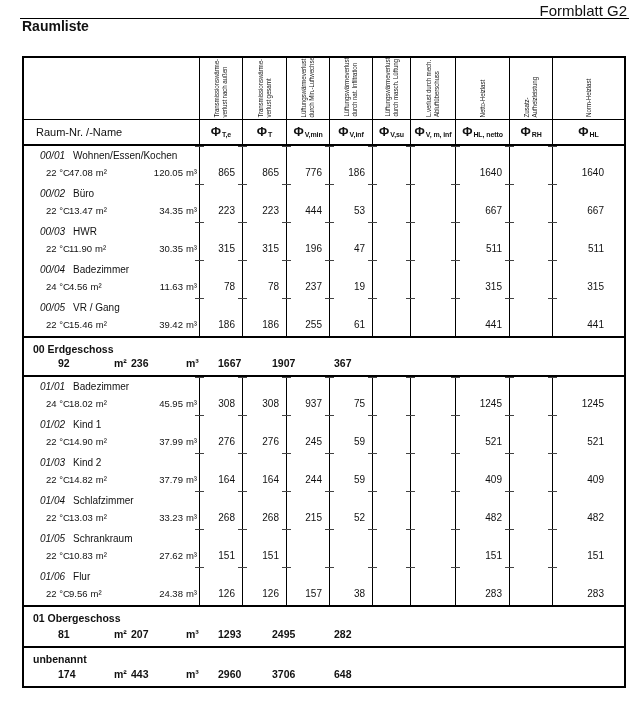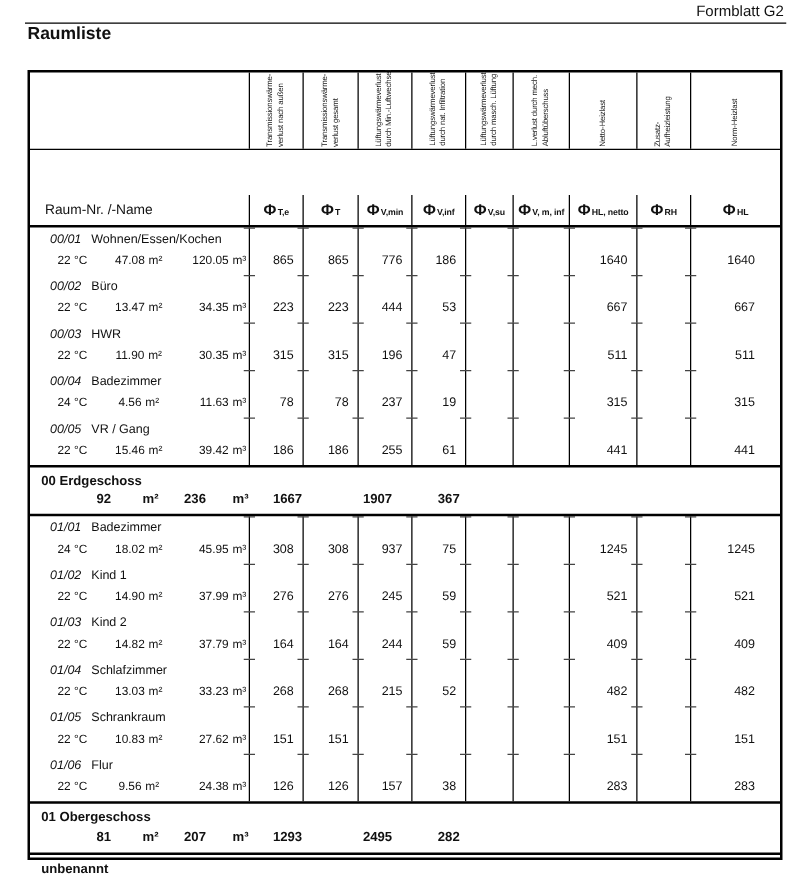--- a/index.html
+++ b/index.html
@@ -1,20 +1,20 @@
 <!DOCTYPE html>
 <html><head>
 <meta charset="utf-8">
 <style>
   * { box-sizing: border-box; margin: 0; padding: 0; }
   html,body { width: 630px; height: 701px; background: #fff; }
   body { font-family: "Liberation Sans", "DejaVu Sans", sans-serif; color: #111; position: relative; }
 
   .page-title { position: absolute; left: 22px; top: 2px; font-size: 14px; font-weight: bold; margin-top: 16px; }
-  .form-label { position: absolute; right: 3px; top: 2px; font-size: 12px; padding-left: 24px; }
+  .form-label { position: absolute; right: 3px; top: 2px; font-size: 15px; padding-left: 24px; }
   .head-rule  { position: absolute; left: 20px; top: 18px; width: 609px; height: 1px; background: #000; }
 
   .tbl { position: absolute; left: 22px; top: 56px; width: 604px; height: 632px;
          border: 2px solid #000; background: #fff; }
 
   .trow { display: flex; width: 600px; }
 
   
   .name-col   { width: 175px; }
   .c-t_e      { width: 43px; }
@@ -30,50 +30,50 @@
   
   .header-row { height: 62px; border-bottom: 1px solid #000; }
   .hcell { position: relative; border-left: 1.5px solid #000; }
   .rot { position: absolute; bottom: 2px; left: 50%;
          transform: translateX(-50%) rotate(180deg);
          writing-mode: vertical-rl;
          font-size: 6.3px; line-height: 8.2px; letter-spacing: -0.15px;
          white-space: pre; color: #1a1a1a; }
 
   
-  .symbol-row { height: 26px; border-bottom: 2.5px solid #000; margin-top: 36px; }
+  .symbol-row { height: 26px; border-bottom: 2.5px solid #000; }
   .namehead { display: flex; align-items: center; padding-left: 12px; font-size: 11px; }
   .scell { display: flex; align-items: center; justify-content: center;
            border-left: 1.5px solid #000; font-size: 12.5px; font-weight: bold; }
   .scell sub { font-size: 7px; font-weight: bold; margin-left: 1px; position: relative; top: 2px; letter-spacing: -0.1px; }
 
   
   .rrow { height: 38px; }
   .name-cell { position: relative; font-size: 10px; }
   .l1 { position: absolute; left: 16px; top: 4px; white-space: nowrap; }
   .l1 .rid { margin-right: 8px; font-style: italic; }
   .l2-temp { position: absolute; left: 22px; bottom: 6px; font-size: 9.5px; }
-  .l2-area { position: absolute; left: 45px; bottom: 6px; width: 84px; text-align: center; font-size: 9.5px; white-space: nowrap; }
+  .l2-area { position: absolute; left: 45px; bottom: 6px; width: 84px; text-align: left; font-size: 9.5px; white-space: nowrap; }
   .l2-vol  { position: absolute; left: 95px; bottom: 6px; width: 78px; text-align: right; font-size: 9.5px; white-space: nowrap; }
   .unit { margin-left: 3px; }
 
   .vcell { position: relative; border-left: 1.5px solid #000;
            display: flex; align-items: flex-end; justify-content: flex-end;
            padding: 0 7px 6px 0; font-size: 10px; }
   .vcell.c-hl { padding-right: 20px; }
   
   .vcell::before { content: ""; position: absolute; left: -5px; top: 0; width: 9px; height: 1px; background: #444; }
 
   
   .sumrow { position: relative; height: 41px; font-weight: bold; font-size: 10.5px;
             border-top: 2.5px solid #000; }
   .sumrow.first { border-bottom: 2.5px solid #000; }
   .sumrow.total { height: 40px; }
   .sum-label { position: absolute; left: 9px; top: 5px; white-space: nowrap; }
-  .spos { position: absolute; bottom: 6px; text-align: center; }
+  .spos { position: absolute; bottom: 6px; text-align: left; }
   .sum-area   { left: 34px;  width: 50px; }
   .sum-area-u { left: 90px;  width: auto; text-align: left; }
   .sum-vol    { left: 107px; width: 50px; }
   .sum-vol-u  { left: 162px; width: auto; text-align: left; }
   .sum-te     { left: 158px; width: 60px; padding-left: 36px; }
   .sum-vmin   { left: 248px; width: 60px; }
   .sum-vinf   { left: 310px; width: 50px; }
 </style>
 </head>
 <body>

